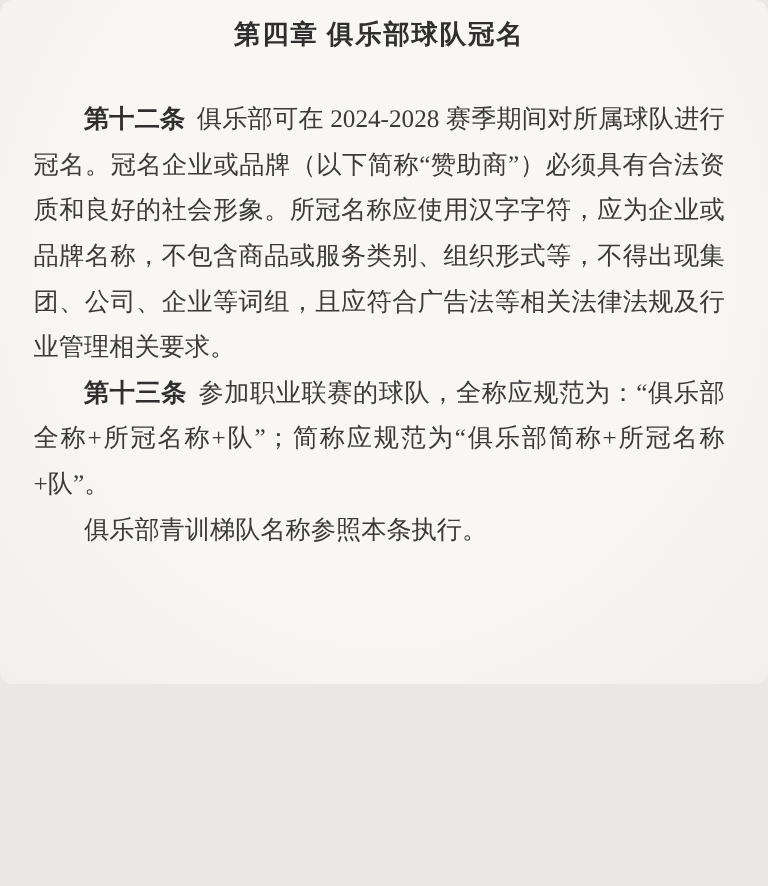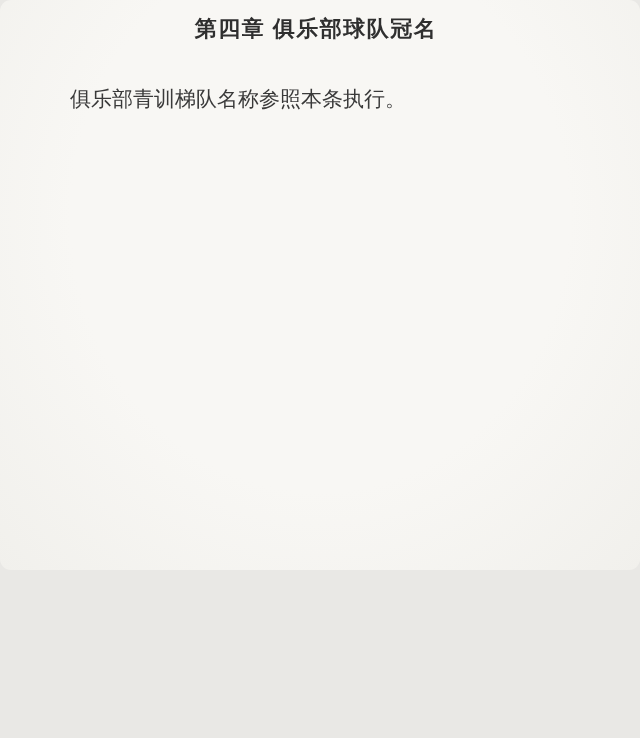--- a/index.html
+++ b/index.html
@@ -9,21 +9,21 @@
   }
   .page {
     position: relative;
     width: 640px;
     height: 570px;
     box-sizing: border-box;
     margin: 0;
     padding: 14px 36px 0 28px;
     background: radial-gradient(ellipse at 50% 38%, #f8f7f4 55%, #f1f0ec 100%);
     color: #3a3a3a;
-    font-family: Liberation Sans, sans-serif;
+    font-family: Liberation Serif, serif;
     overflow: hidden;
     border-radius: 11px;
   }
   .chapter-title {
     margin: 0 0 36px 0;
     text-align: center;
     font-size: 22px;
     font-weight: bold;
     line-height: 30px;
     letter-spacing: 1.5px;
@@ -43,20 +43,22 @@
     padding-right: 0.45em;
   }
 </style>
 </head>
 <body>
 
 <div class="page">
   <h1 class="chapter-title">第四章 俱乐部球队冠名</h1>
 
   <div class="doc-body">
+    <p><b class="article-lead">第十二条</b><span>俱乐部可在 2024-2028 赛季期间对所属球队进行冠名。冠名企业或品牌（以下简称“赞助商”）必须具有合法资质和良好的社会形象。所冠名称应使用汉字字符，应为企业或品牌名称，不包含商品或服务类别、组织形式等，不得出现集团、公司、企业等词组，且应符合广告法等相关法律法规及行业管理相关要求。</span></p>
 
 
 
 
+    <p><b class="article-lead">第十三条</b><span>参加职业联赛的球队，全称应规范为：“俱乐部全称+所冠名称+队”；简称应规范为“俱乐部简称+所冠名称+队”。</span></p>
 
     <p><span>俱乐部青训梯队名称参照本条执行。</span></p>
   </div>
 </div>
 
 </body></html>

